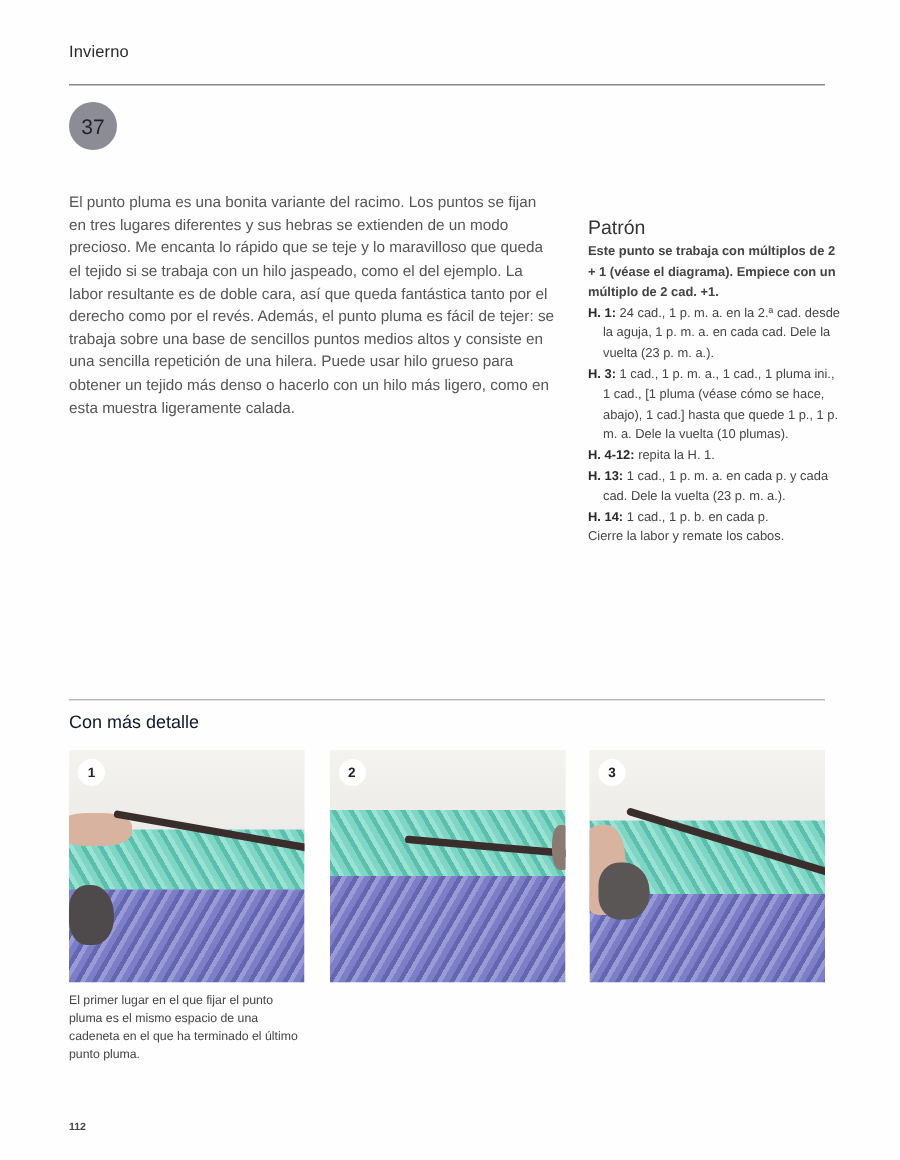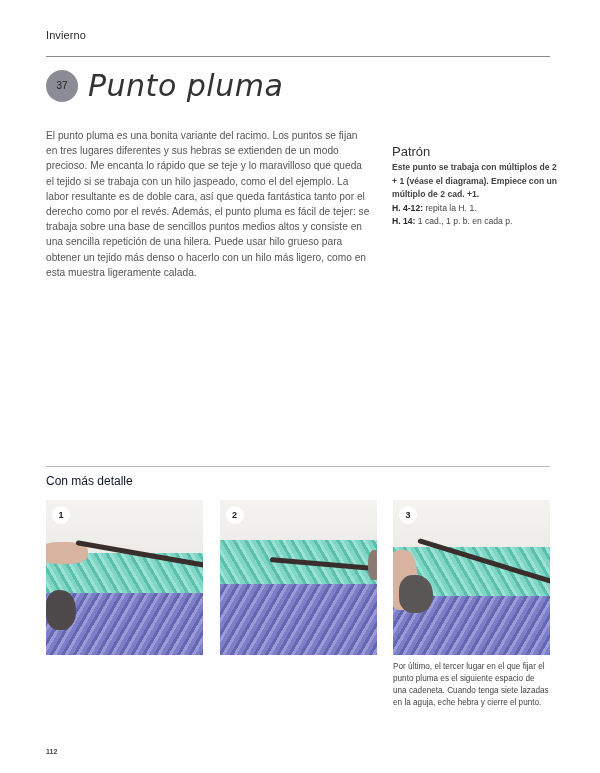--- a/index.html
+++ b/index.html
@@ -11,21 +11,21 @@
       position:absolute; left:46px; top:29px; font-size:11px; font-weight:normal; color:#2a2a2a;
       letter-spacing:0.1px;
     }
     .top-rule {
       position:absolute; left:46px; top:56px; width:504px; height:1px; background:#8a8a8a;
     }
     .title-row { position:absolute; left:46px; top:68px; display:flex; align-items:center; }
     .num-badge {
       width:32px; height:32px; border-radius:50%; background:#8c8c96;
       display:flex; align-items:center; justify-content:center;
-      font-size:10px; font-weight:normal; color:#222;
+      font-size:14px; font-weight:normal; color:#222;
     }
     .title {
       margin-left:10px; font-family:"DejaVu Sans", sans-serif; font-style:italic; font-weight:200;
       font-size:30px; color:#333; letter-spacing:0.5px; -webkit-text-stroke:0;
     }
     .intro {
       position:absolute; left:46px; top:128px; width:325px;
       font-size:10.2px; line-height:15.2px; color:#555;
     }
     .pattern {
@@ -74,46 +74,50 @@
     .page-num { position:absolute; left:46px; top:748px; font-size:7px; font-weight:bold; color:#444; }
   </style>
 </head>
 <body>
 
 <div class="section-label">Invierno</div>
 <div class="top-rule"></div>
 
 <div class="title-row">
   <div class="num-badge">37</div>
-  <div class="title">Punto pluma</div>
 </div>
 
 <p class="intro" style="margin:0;">El punto pluma es una bonita variante del racimo. Los puntos se fijan en tres lugares diferentes y sus hebras se extienden de un modo precioso. Me encanta lo rápido que se teje y lo maravilloso que queda el tejido si se trabaja con un hilo jaspeado, como el del ejemplo. La labor resultante es de doble cara, así que queda fantástica tanto por el derecho como por el revés. Además, el punto pluma es fácil de tejer: se trabaja sobre una base de sencillos puntos medios altos y consiste en una sencilla repetición de una hilera. Puede usar hilo grueso para obtener un tejido más denso o hacerlo con un hilo más ligero, como en esta muestra ligeramente calada.</p>
 
 <div class="pattern">
   <h2>Patrón</h2>
   <div class="lead">Este punto se trabaja con múltiplos de 2 + 1 (véase el diagrama). Empiece con un múltiplo de 2 cad. +1.</div>
+  <div class="row"><b>H. 1:</b><span> 24 cad., 1 p. m. a. en la 2.ª cad. desde la aguja, 1 p. m. a. en cada cad. Dele la vuelta (23 p. m. a.).</span></div>
+  <div class="row"><b>H. 3:</b><span> 1 cad., 1 p. m. a., 1 cad., 1 pluma ini., 1 cad., [1 pluma (véase cómo se hace, abajo), 1 cad.] hasta que quede 1 p., 1 p. m. a. Dele la vuelta (10 plumas).</span></div>
   <div class="row"><b>H. 4-12:</b><span> repita la H. 1.</span></div>
+  <div class="row"><b>H. 13:</b><span> 1 cad., 1 p. m. a. en cada p. y cada cad. Dele la vuelta (23 p. m. a.).</span></div>
   <div class="row"><b>H. 14:</b><span> 1 cad., 1 p. b. en cada p.</span></div>
+  <div class="closing">Cierre la labor y remate los cabos.</div>
 </div>
 
 <div class="mid-rule"></div>
 <div class="detail-title">Con más detalle</div>
 
 <div class="steps">
   <div class="step">
     <div class="photo">
       <div class="bg-top"></div>
       <div class="band-teal"></div>
       <div class="band-purple"></div>
       <div class="finger" style="left:-8px;top:42px;width:50px;height:22px;"></div>
       <div class="thumb" style="left:0px;top:90px;width:30px;height:40px;background:#4e4a4c;"></div>
       <div class="hook" style="left:30px;top:40px;width:140px;transform:rotate(10deg);"></div>
       <div class="step-num">1</div>
     </div>
+    <div class="caption">El primer lugar en el que fijar el punto pluma es el mismo espacio de una cadeneta en el que ha terminado el último punto pluma.</div>
   </div>
 
   <div class="step">
     <div class="photo">
       <div class="bg-top"></div>
       <div class="band-teal" style="top:26%;height:30%;"></div>
       <div class="band-purple" style="top:54%;height:46%;"></div>
       <div class="hook" style="left:50px;top:57px;width:110px;transform:rotate(5deg);"></div>
       <div class="thumb" style="left:148px;top:50px;width:14px;height:30px;background:#8a7a72;"></div>
       <div class="step-num">2</div>
@@ -123,17 +127,16 @@
   <div class="step">
     <div class="photo">
       <div class="bg-top"></div>
       <div class="band-teal" style="top:30%;height:34%;"></div>
       <div class="band-purple" style="top:62%;height:38%;"></div>
       <div class="finger" style="left:-6px;top:50px;width:30px;height:60px;"></div>
       <div class="thumb" style="left:6px;top:75px;width:34px;height:38px;background:#5a5656;"></div>
       <div class="hook" style="left:25px;top:38px;width:150px;transform:rotate(17deg);"></div>
       <div class="step-num">3</div>
     </div>
-    <div class="caption">Por último, el tercer lugar en el que fijar el punto pluma es el siguiente espacio de una cadeneta. Cuando tenga siete lazadas en la aguja, eche hebra y cierre el punto.</div>
   </div>
 </div>
 
 <div class="page-num">112</div>
 
 </body></html>

